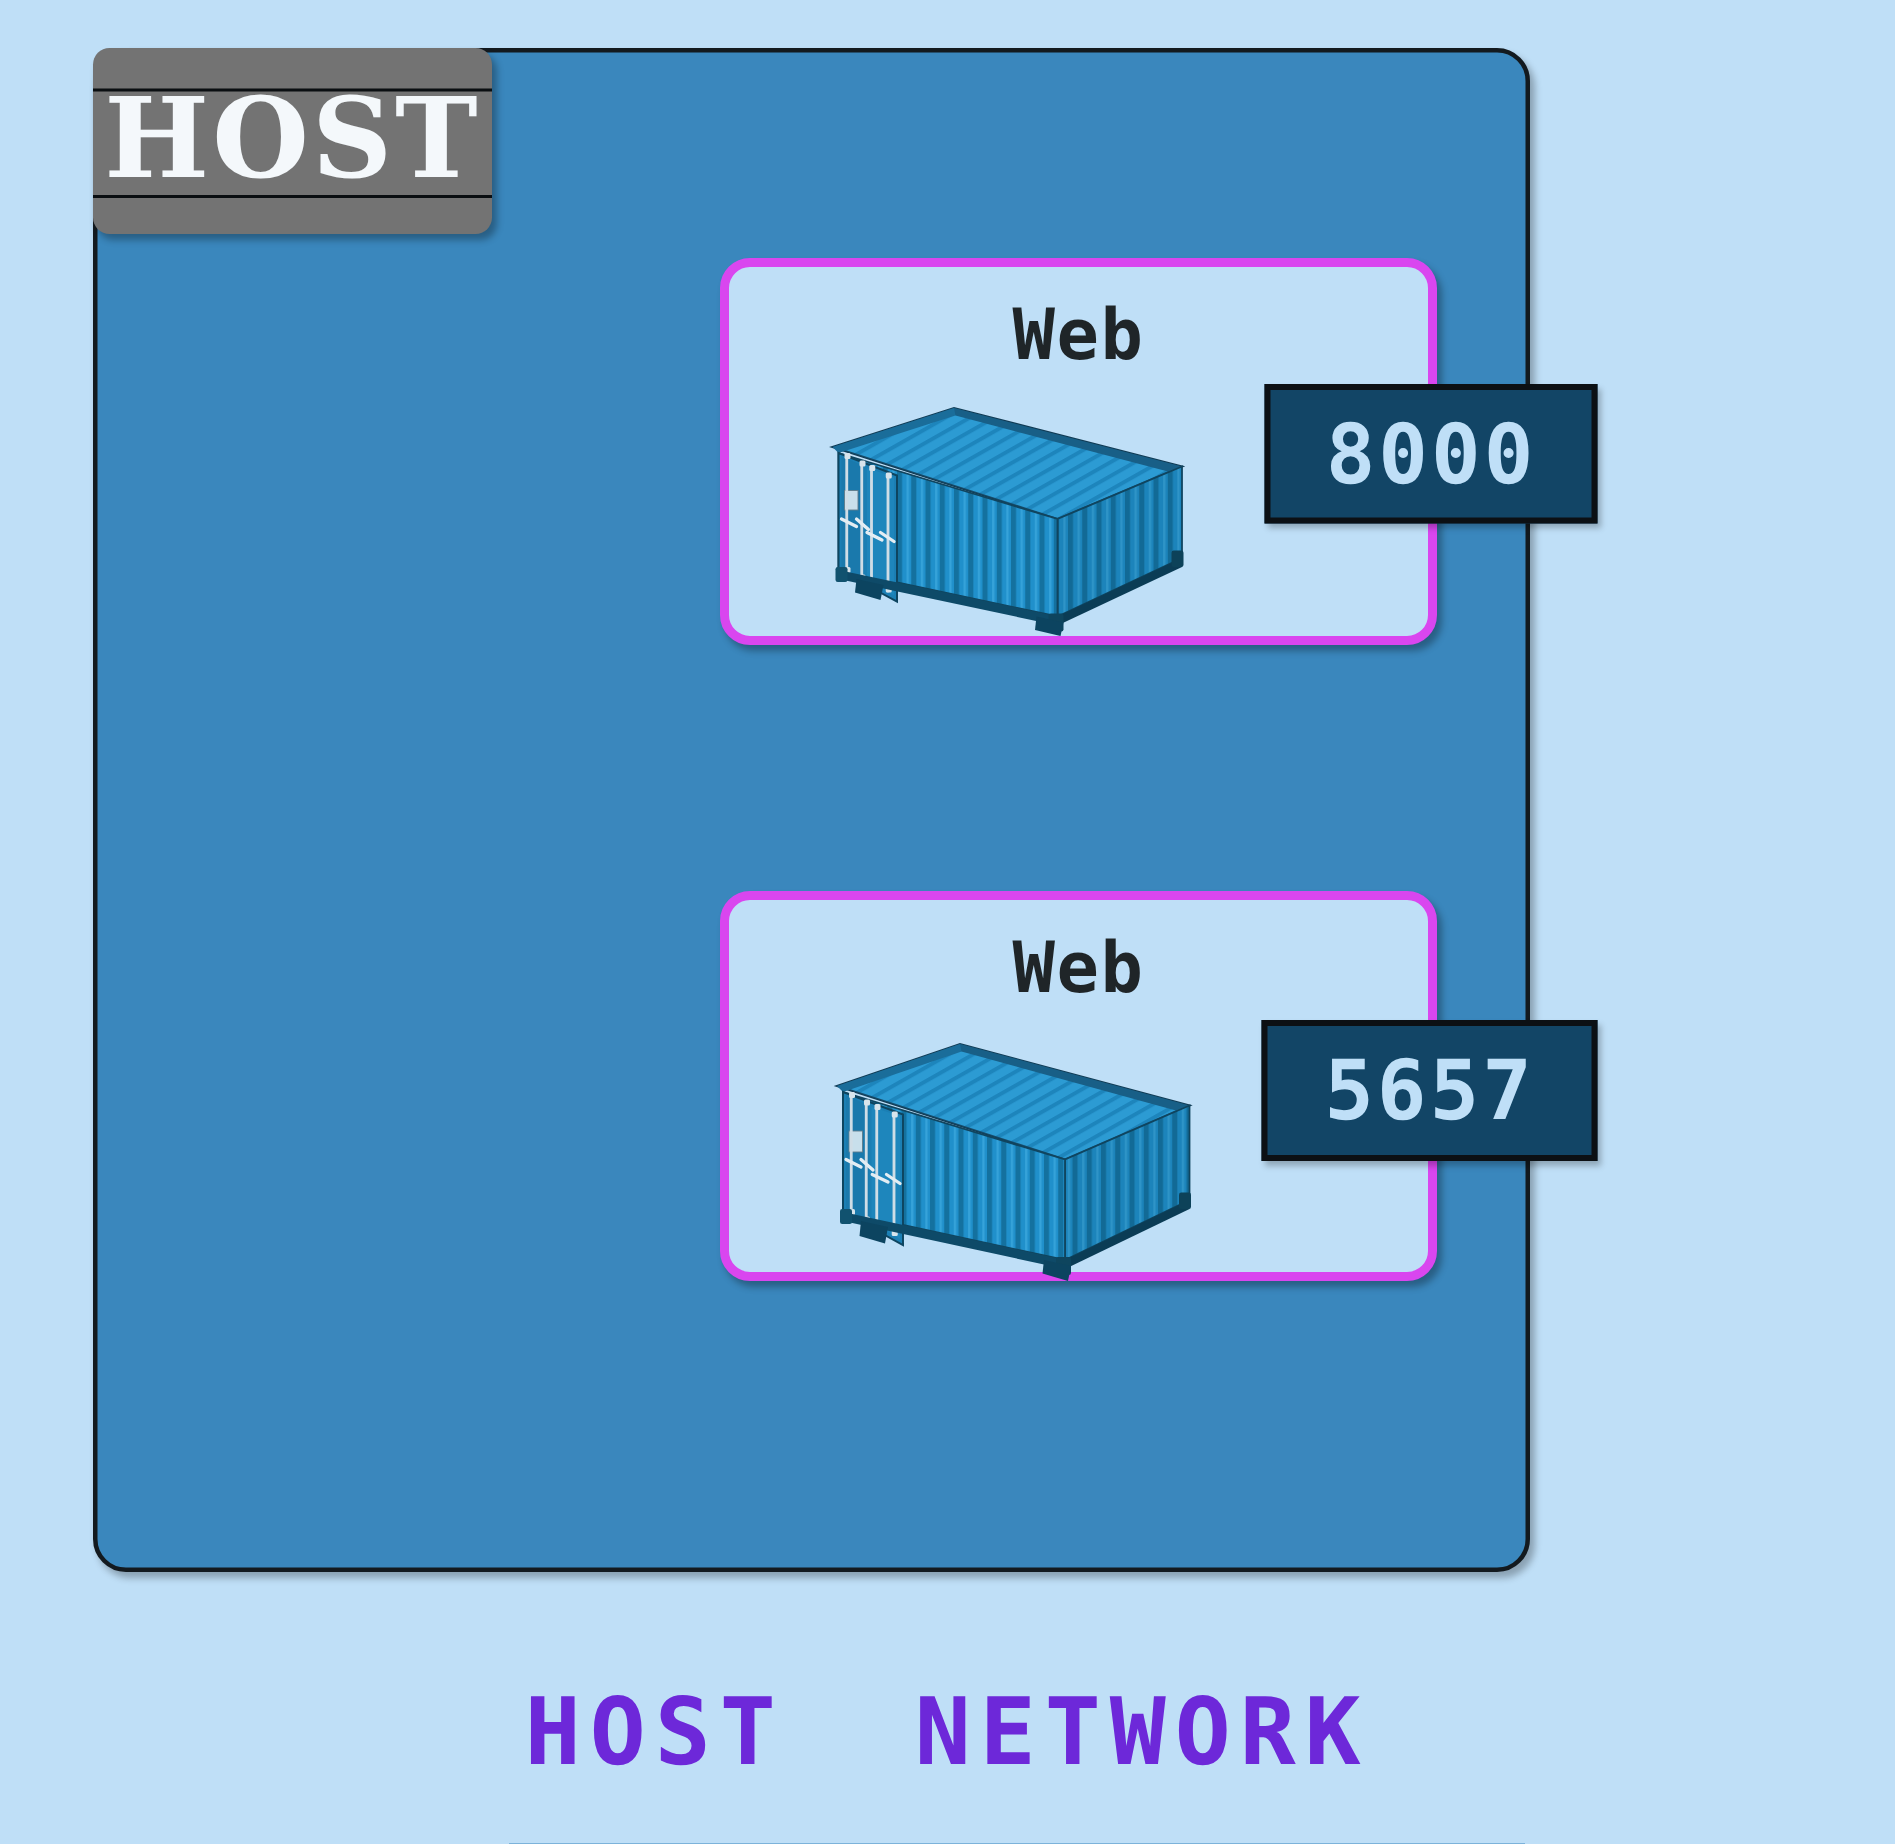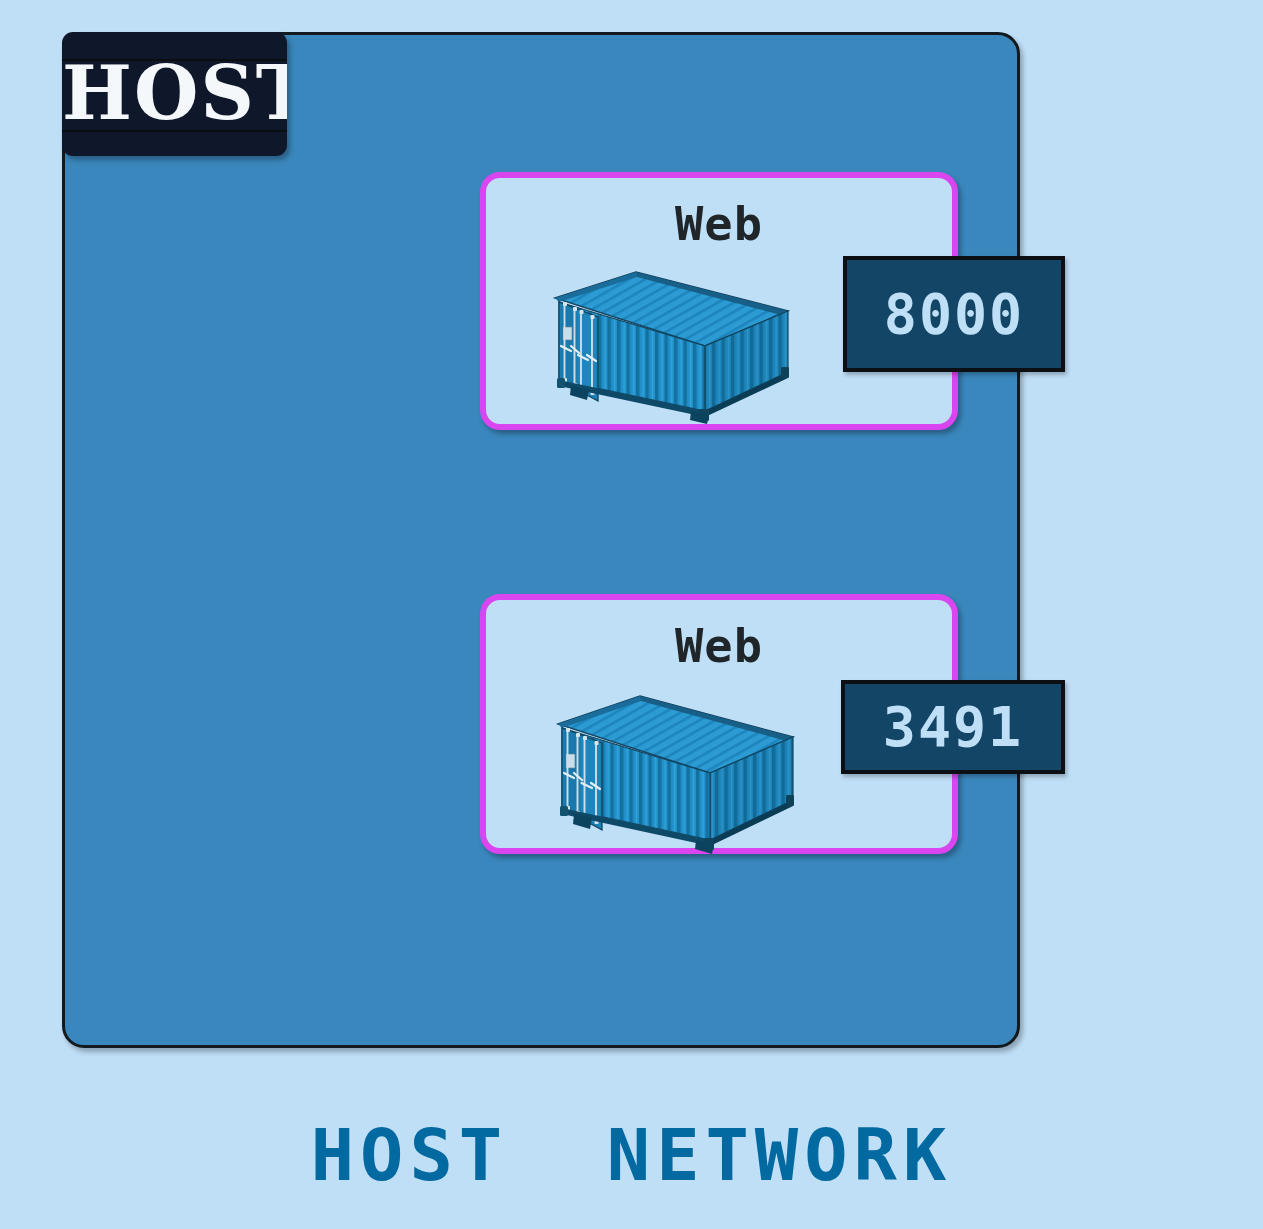--- a/index.html
+++ b/index.html
@@ -28,23 +28,23 @@
     border-radius: 22px;
     box-sizing: border-box;
     box-shadow: 3px 4px 5px rgba(0,0,0,0.28);
   }
 
   
   #host-badge {
     position: absolute;
     left: 62px;
     top: 32px;
-    width: 225px;
+    width: 266px;
     height: 124px;
-    background: #0f172a;
+    background: #737373;
     border-radius: 11px;
     box-sizing: border-box;
     box-shadow: 3px 4px 5px rgba(0,0,0,0.3);
     overflow: hidden;
   }
   #host-badge .rule {
     position: absolute;
     left: 0;
     width: 100%;
     height: 2px;
@@ -114,21 +114,21 @@
     box-sizing: border-box;
     display: flex;
     align-items: center;
     justify-content: center;
     box-shadow: 2px 3px 4px rgba(0,0,0,0.25);
   }
   .port-badge.port-1 {
     left: 843px;
     top: 256px;
     width: 222px;
-    height: 116px;
+    height: 93px;
   }
   .port-badge.port-2 {
     left: 841px;
     top: 680px;
     width: 224px;
     height: 94px;
   }
   .port-text {
     font-family: "DejaVu Sans Mono", monospace;
     font-weight: bold;
@@ -140,23 +140,23 @@
 
   
   #network-title {
     position: absolute;
     left: 0;
     right: 0;
     top: 1105px;
     text-align: center;
     font-family: "DejaVu Sans Mono", monospace;
     font-weight: bold;
-    font-size: 72px;
+    font-size: 62px;
     line-height: 100px;
-    color: #0369a1;
+    color: #6d28d9;
     letter-spacing: 6px;
     white-space: pre;
   }
 </style>
 </head>
 <body>
 
 <div id="host-panel"></div>
 
 <div id="host-badge">
@@ -312,16 +312,16 @@
       <rect x="16" y="128" width="8" height="10" rx="1.5" fill="#11526f"></rect>
       <rect x="160" y="160" width="10" height="12" rx="1.5" fill="#0e455e"></rect>
       <rect x="242" y="117" width="8" height="11" rx="1.5" fill="#0d4259"></rect>
       <polygon points="30,136 48,140 46,151 29,146" fill="#0c4460"></polygon>
       <polygon points="152,162 170,166 168,176 151,171" fill="#0c4460"></polygon>
     </svg>
   </div>
 </div>
 
 <div class="port-badge port-2">
-  <span class="port-text">3491</span>
+  <span class="port-text">5657</span>
 </div>
 
 <div id="network-title">HOST  NETWORK</div>
 
 </body></html>

